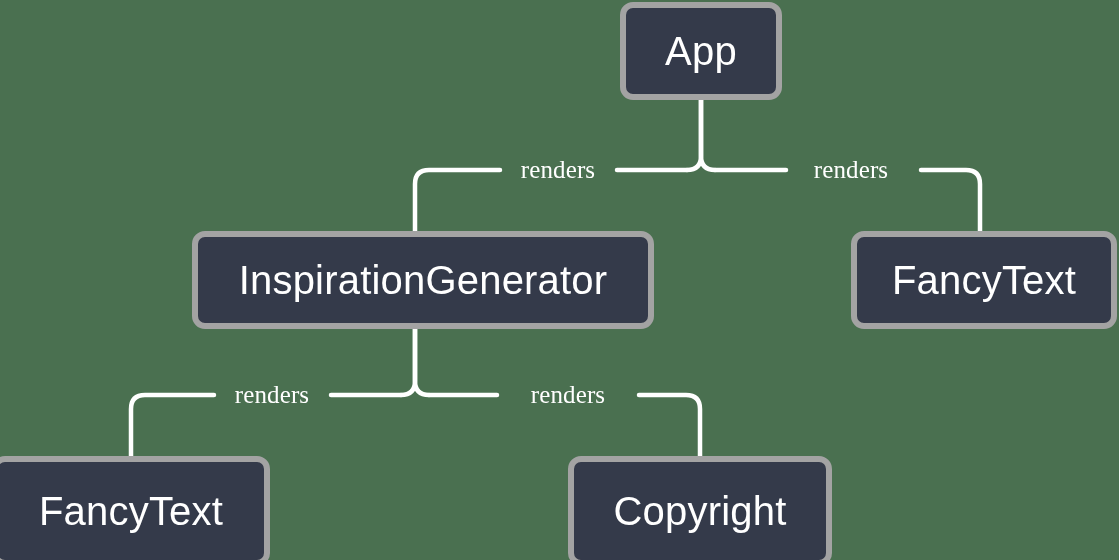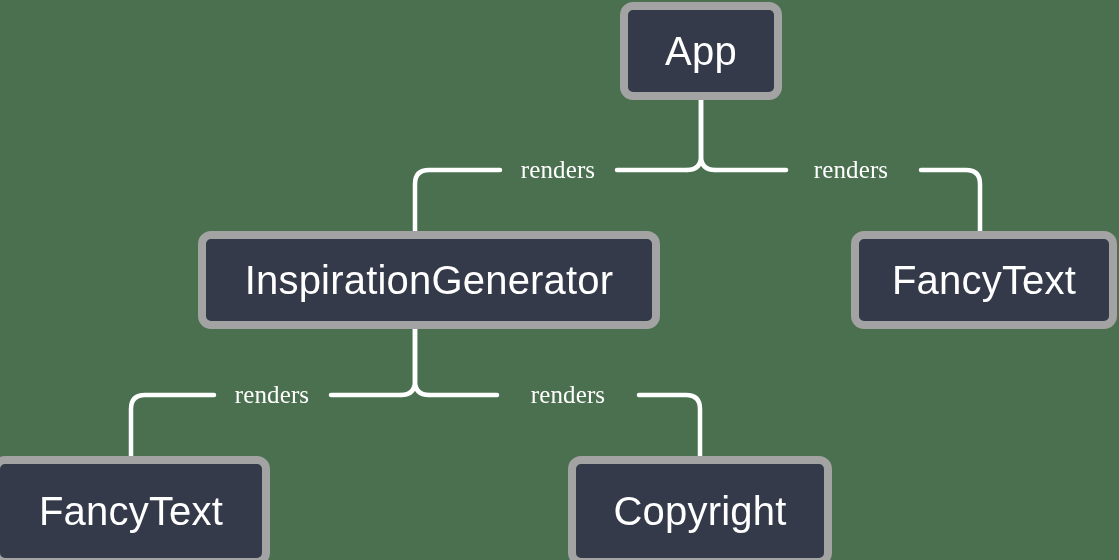--- a/index.html
+++ b/index.html
@@ -20,21 +20,21 @@
     position: absolute;
     left: 0;
     top: 0;
     width: 1119px;
     height: 560px;
   }
   .node-box {
     position: absolute;
     box-sizing: border-box;
     background: #343a4a;
-    border: 8px solid #a3a3a3;
+    border: 6px solid #a3a3a3;
     border-radius: 13px;
     display: flex;
     align-items: center;
     justify-content: center;
     color: #ffffff;
     font-family: "Liberation Sans", sans-serif;
     font-weight: 400;
     letter-spacing: 0.2px;
     white-space: nowrap;
   }
@@ -77,21 +77,21 @@
 
       <path d="M 429 395 L 497 395"></path>
       <path d="M 639 395 L 686 395 Q 700 395 700 409 L 700 456"></path>
     </g>
   </svg>
 
   <div class="node-box" style="left:620px; top:2px; width:162px; height:98px; font-size:40px;">
     <span>App</span>
   </div>
 
-  <div class="node-box" style="left:198px; top:231px; width:462px; height:98px; font-size:40px;">
+  <div class="node-box" style="left:192px; top:231px; width:462px; height:98px; font-size:40px;">
     <span>InspirationGenerator</span>
   </div>
 
   <div class="node-box" style="left:851px; top:231px; width:266px; height:98px; font-size:40px;">
     <span>FancyText</span>
   </div>
 
   <div class="node-box" style="left:-8px; top:456px; width:278px; height:110px; font-size:40px;">
     <span>FancyText</span>
   </div>

